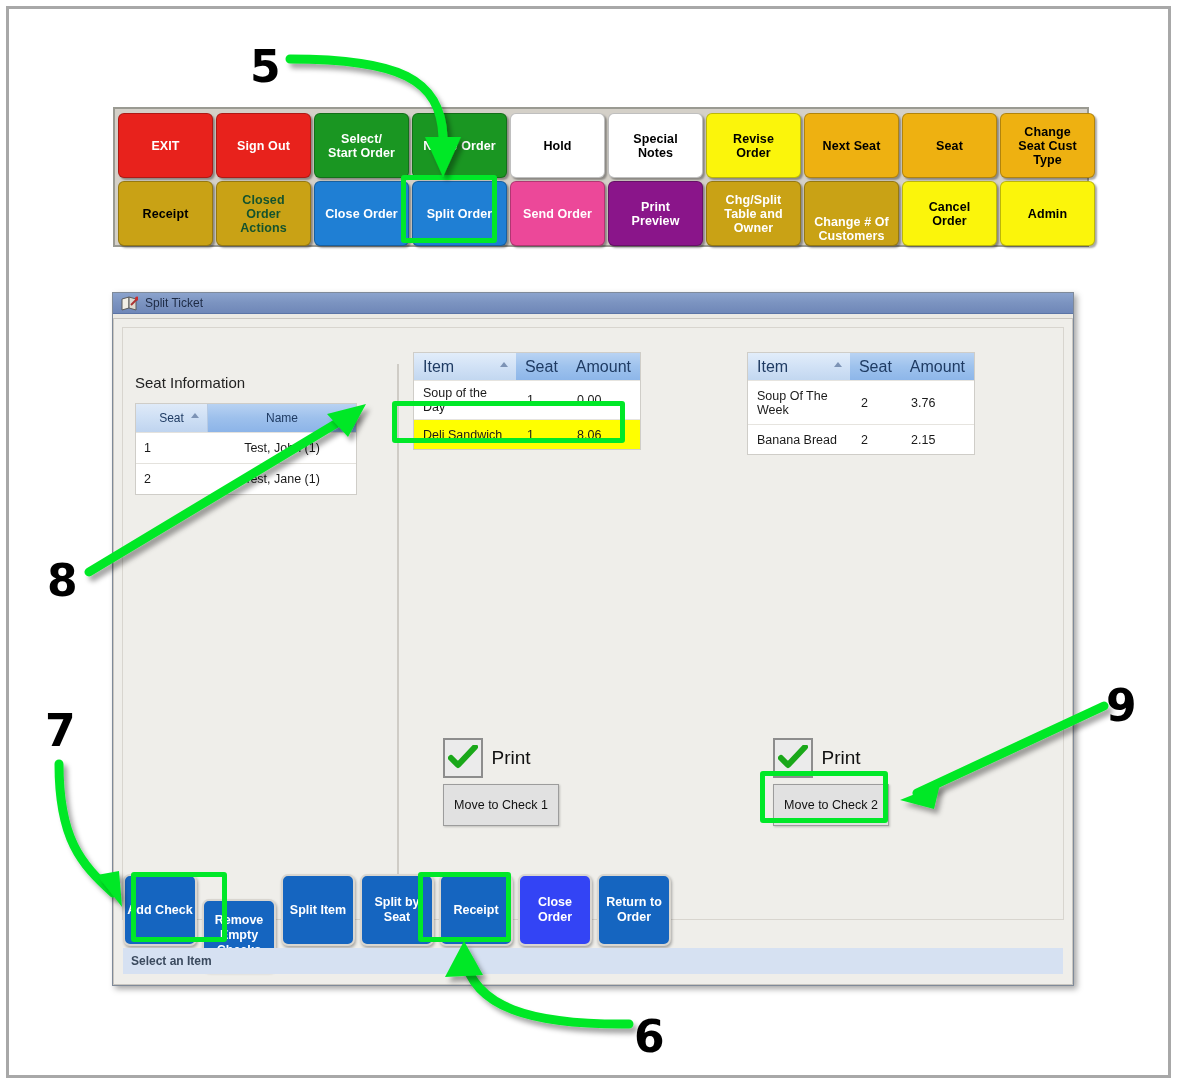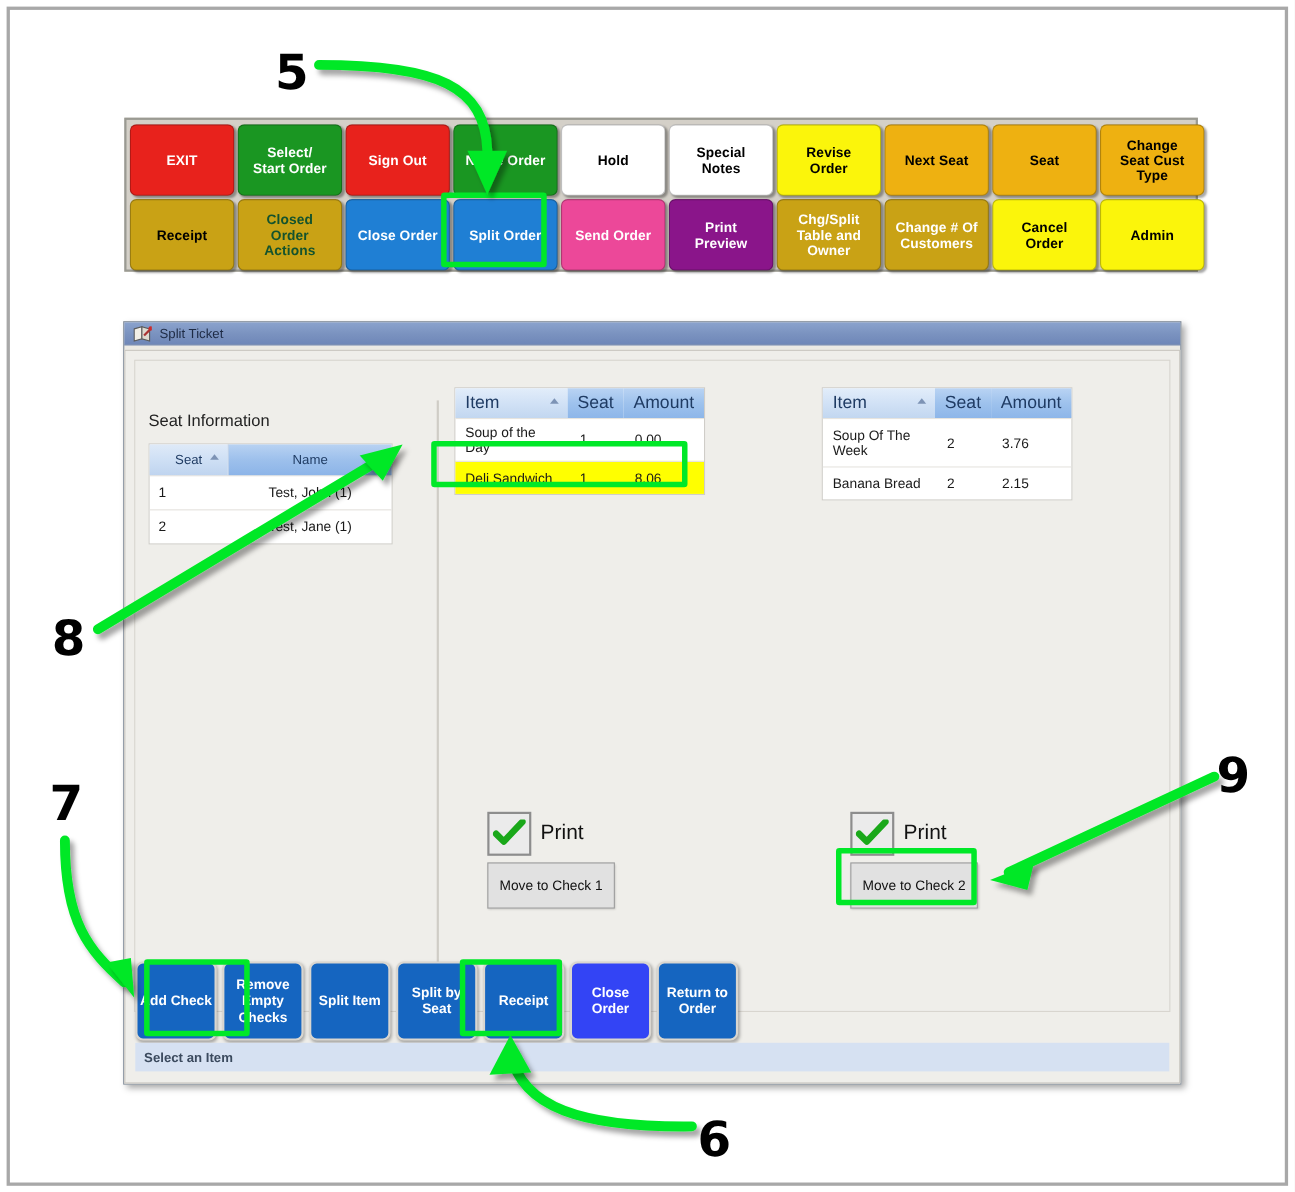--- a/index.html
+++ b/index.html
@@ -193,29 +193,29 @@
 
 <div id="page">
 
   <div id="pos-toolbar">
     <div class="pos-row" id="pos-row-0">
         <div class="pos-btn" style="background: rgb(232, 34, 28); color: rgb(255, 255, 255);">
           <div>
             <span>EXIT</span>
           </div>
         </div>
+        <div class="pos-btn" style="background: rgb(232, 34, 28); color: rgb(255, 255, 255);">
+          <div>
+            <span>Sign Out</span>
+          </div>
+        </div>
         <div class="pos-btn" style="background: rgb(26, 150, 34); color: rgb(255, 255, 255);">
           <div>
             <span>Select/</span>
             <span>Start Order</span>
-          </div>
-        </div>
-        <div class="pos-btn" style="background: rgb(232, 34, 28); color: rgb(255, 255, 255);">
-          <div>
-            <span>Sign Out</span>
           </div>
         </div>
         <div class="pos-btn" style="background: rgb(26, 150, 34); color: rgb(255, 255, 255);">
           <div>
             <span>Name Order</span>
           </div>
         </div>
         <div class="pos-btn" style="background: rgb(255, 255, 255); color: rgb(0, 0, 0);">
           <div>
             <span>Hold</span>
@@ -285,21 +285,21 @@
             <span>Preview</span>
           </div>
         </div>
         <div class="pos-btn" style="background: rgb(201, 162, 21); color: rgb(255, 255, 255);">
           <div>
             <span>Chg/Split</span>
             <span>Table and</span>
             <span>Owner</span>
           </div>
         </div>
-        <div class="pos-btn" style="background: rgb(201, 162, 21); color: rgb(255, 255, 255);">
+        <div class="pos-btn" style="background: rgb(201, 162, 21); color: rgb(255, 255, 255); align-items: flex-end;">
           <div>
             <span>Change # Of</span>
             <span>Customers</span>
           </div>
         </div>
         <div class="pos-btn" style="background: rgb(251, 245, 11); color: rgb(0, 0, 0);">
           <div>
             <span>Cancel</span>
             <span>Order</span>
           </div>
@@ -425,21 +425,21 @@
 
         </div>
       </div>
 
       <div id="bottom-row">
           <div class="bb" style="background: rgb(21, 101, 192);">
             <div>
               <span style="display: block;">Add Check</span>
             </div>
           </div>
-          <div class="bb" style="background: rgb(21, 101, 192);">
+          <div class="bb" style="background: rgb(21, 101, 192); margin-top: 25px;">
             <div>
               <span style="display: block;">Remove</span>
               <span style="display: block;">Empty</span>
               <span style="display: block;">Checks</span>
             </div>
           </div>
           <div class="bb" style="background: rgb(21, 101, 192);">
             <div>
               <span style="display: block;">Split Item</span>
             </div>

